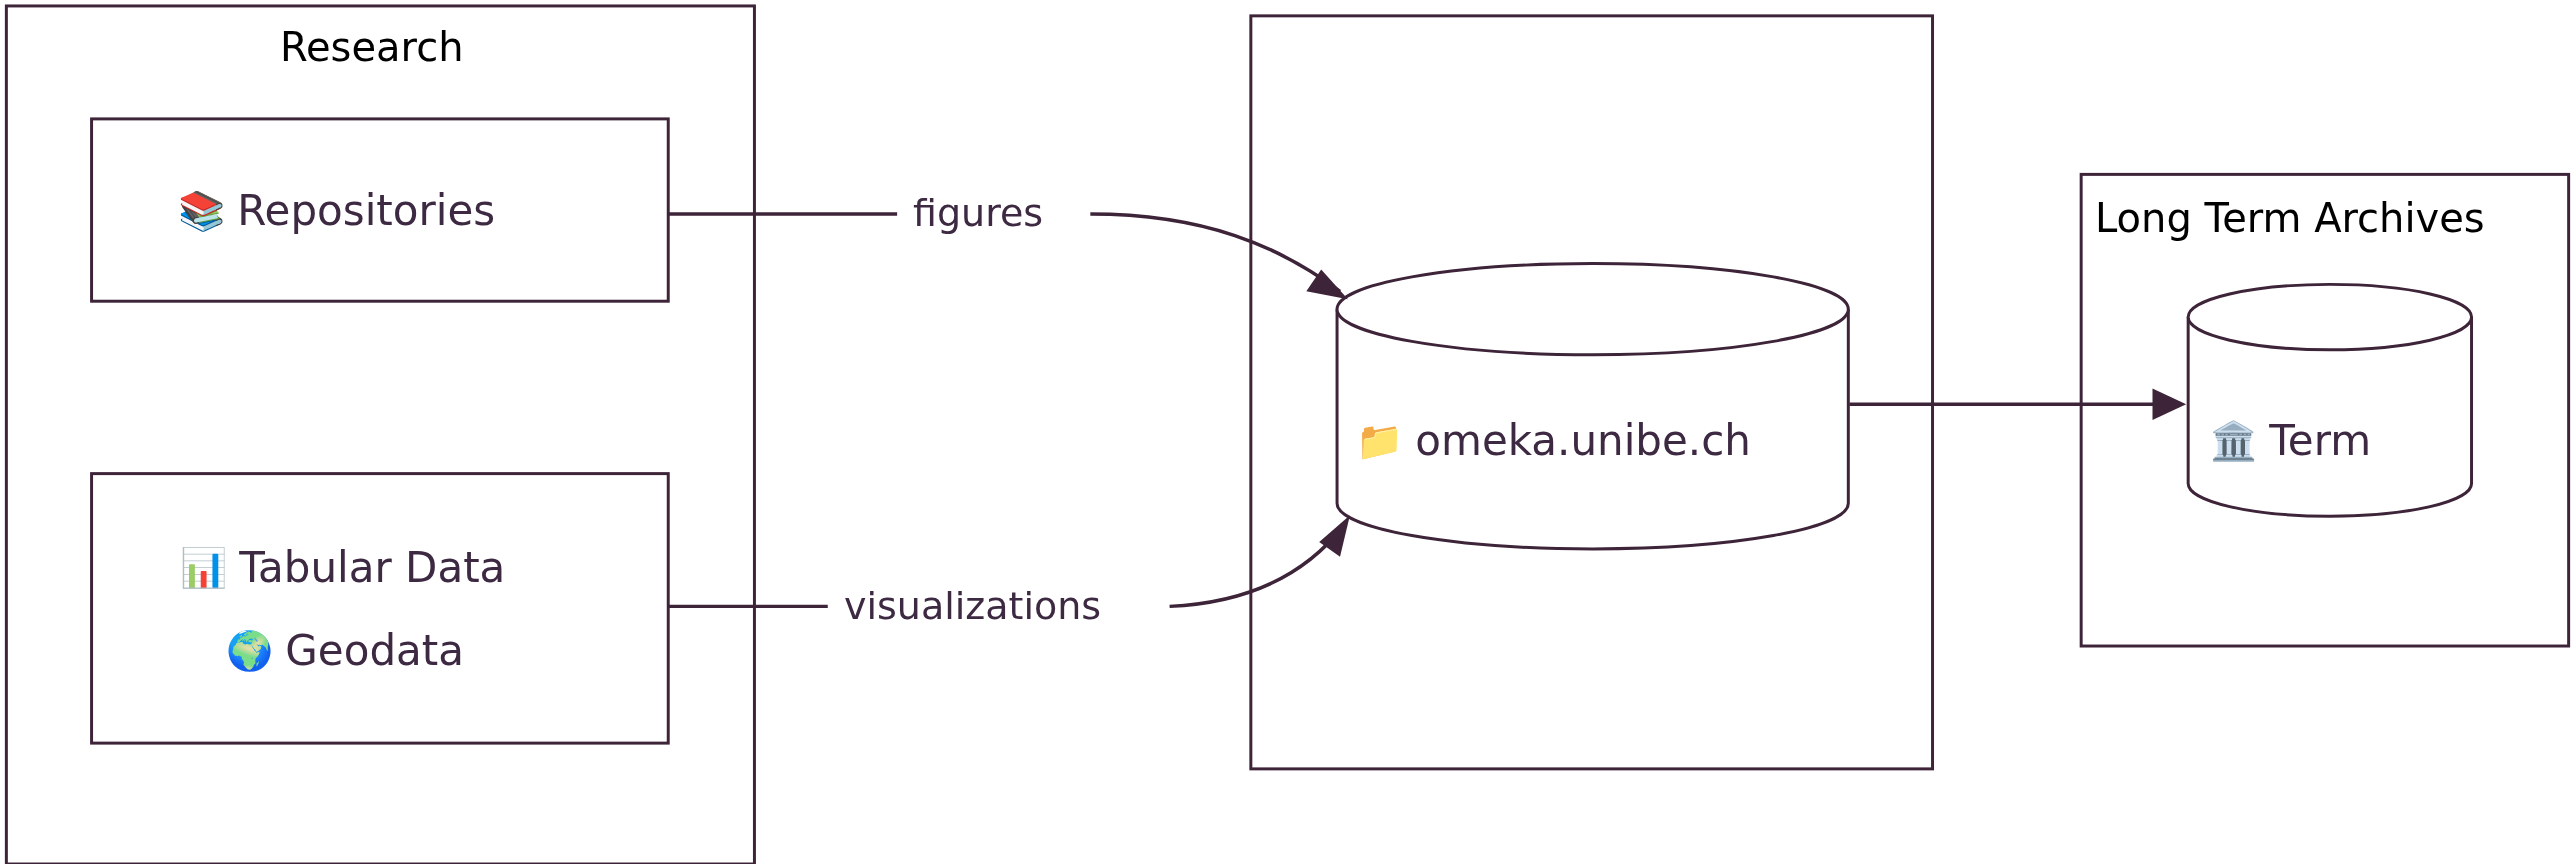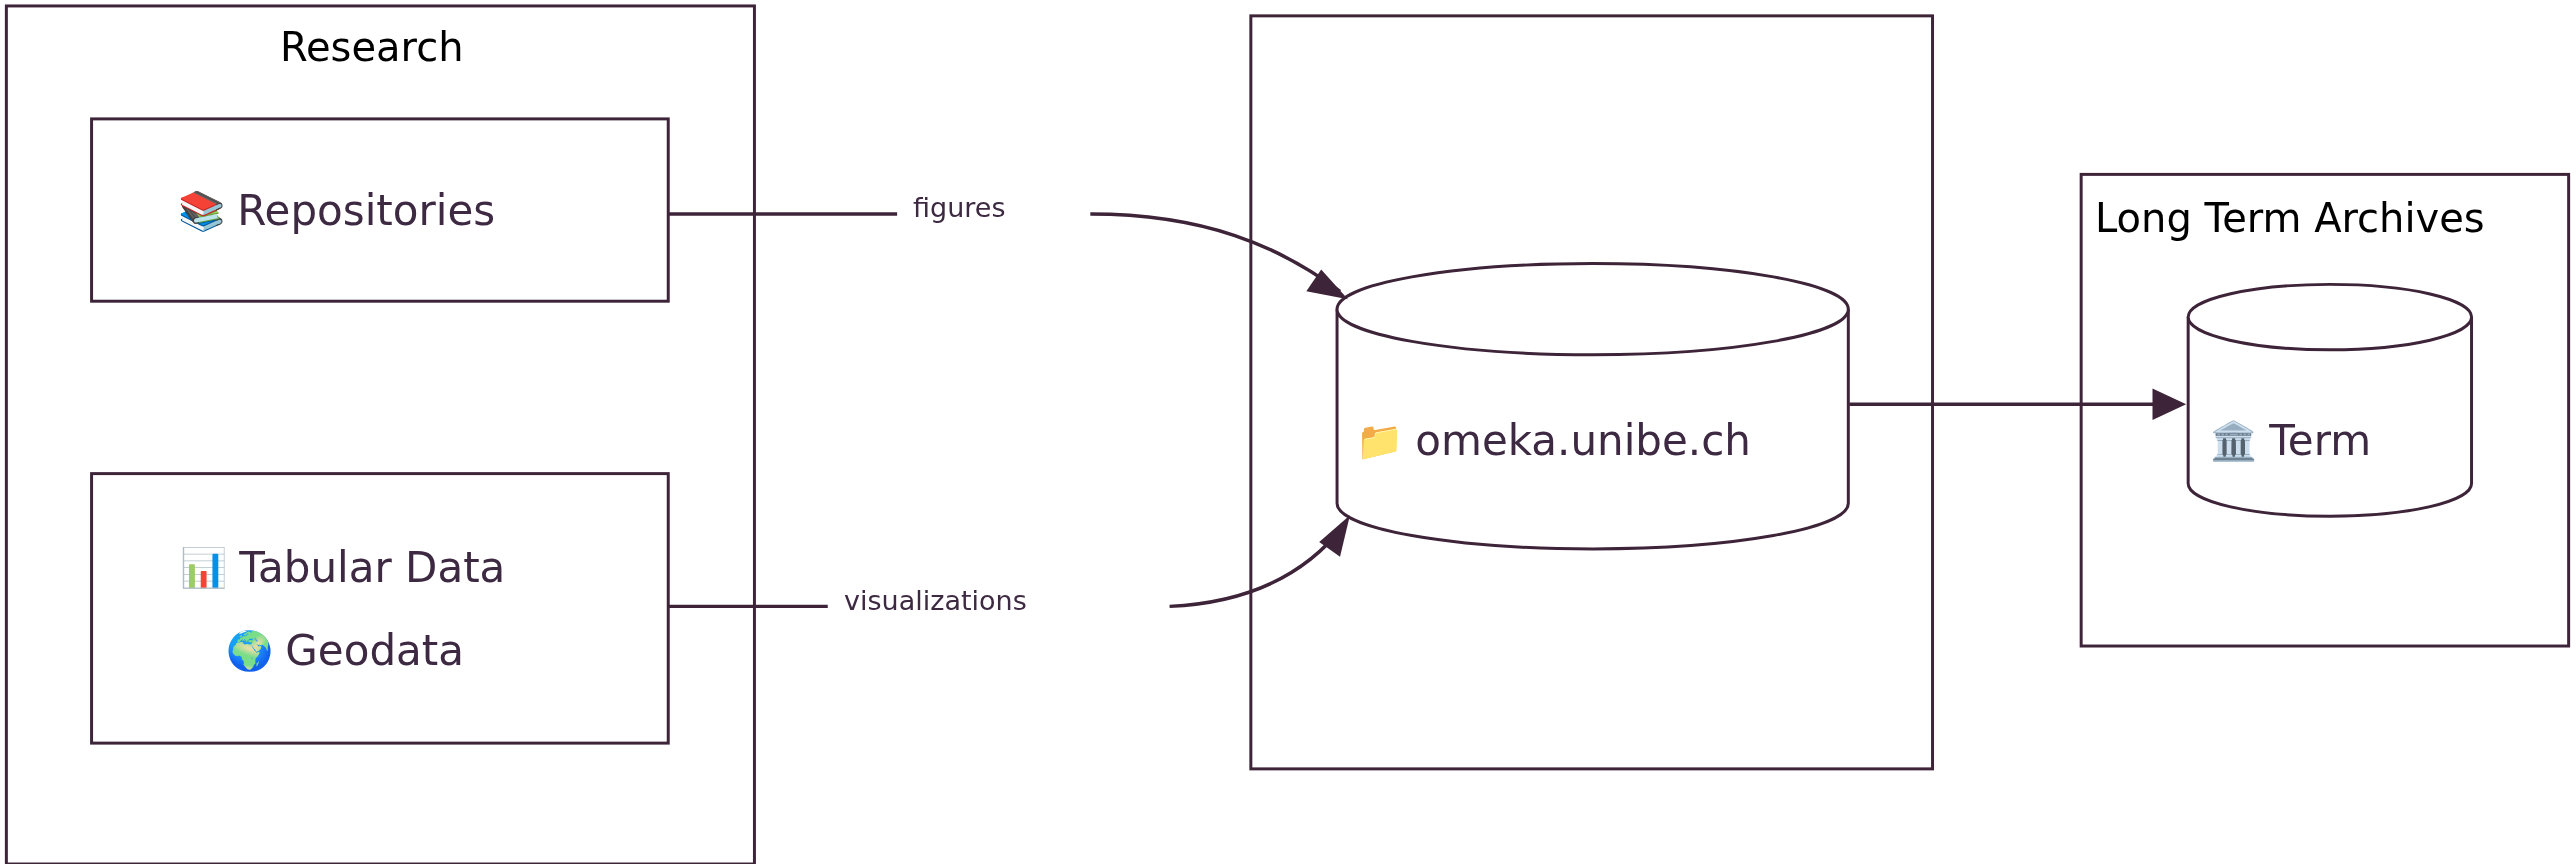--- a/index.html
+++ b/index.html
@@ -72,21 +72,21 @@
     gap: 12px;
   }
   .node-label .emoji {
     font-size: 38px;
     line-height: 1;
     display: inline-block;
   }
   .edge-label {
     position: absolute;
     color: #3d2a42;
-    font-size: 27px;
+    font-size: 38px;
     font-family: "DejaVu Sans", "Liberation Sans", sans-serif;
     white-space: nowrap;
     line-height: 1;
     background: #ffffff;
     padding: 0 6px;
   }
 </style>
 </head>
 <body>
 

